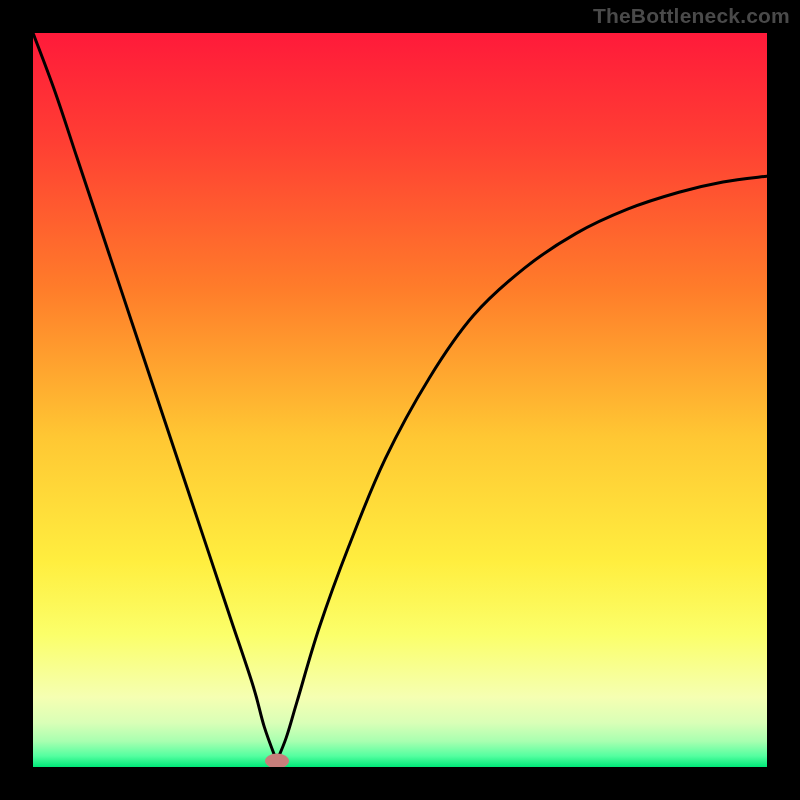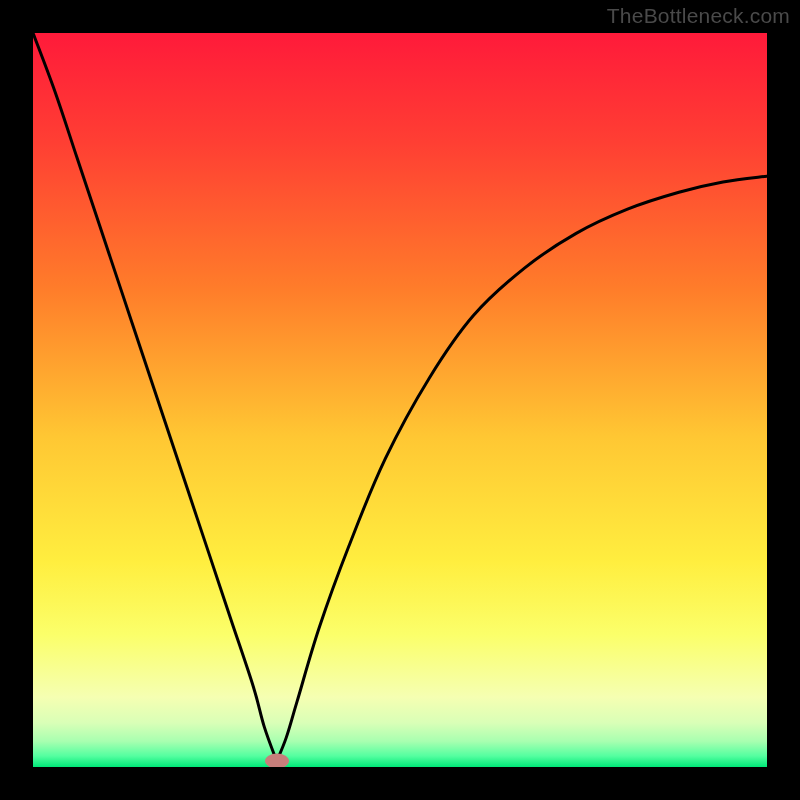--- a/index.html
+++ b/index.html
@@ -42,21 +42,21 @@
     border-radius: 50% / 50%;
     background: #c77e7b;
     transform: translate(-50%, -50%);
   }
   .watermark {
     position: absolute;
     top: 4px;
     right: 10px;
     color: #4a4a4a;
     font-size: 21px;
-    font-weight: 400;
+    font-weight: 700;
     letter-spacing: 0.2px;
   }
 </style>
 </head>
 <body>
 
 <div class="frame">
 
   <div class="plot-area">
     <svg class="gradient" viewBox="0 0 734 734" preserveAspectRatio="none">

